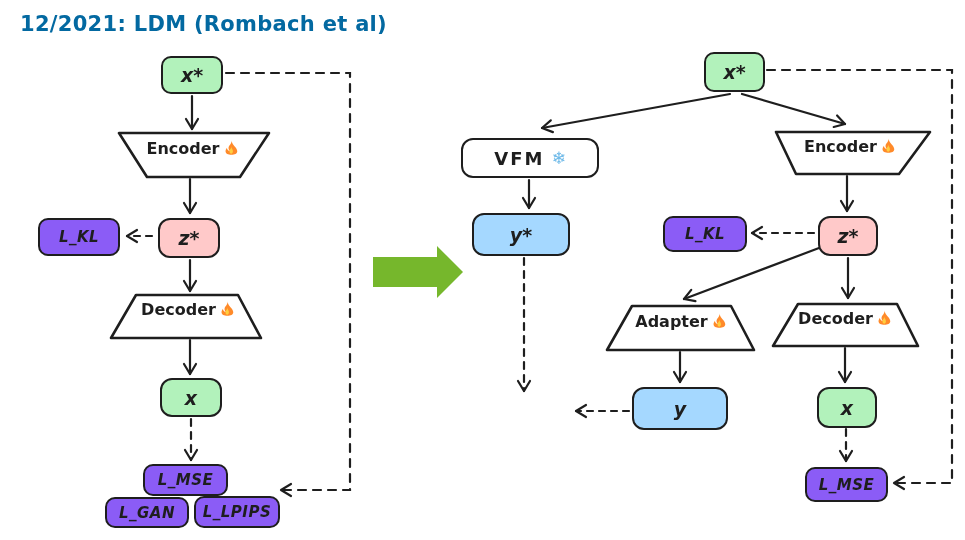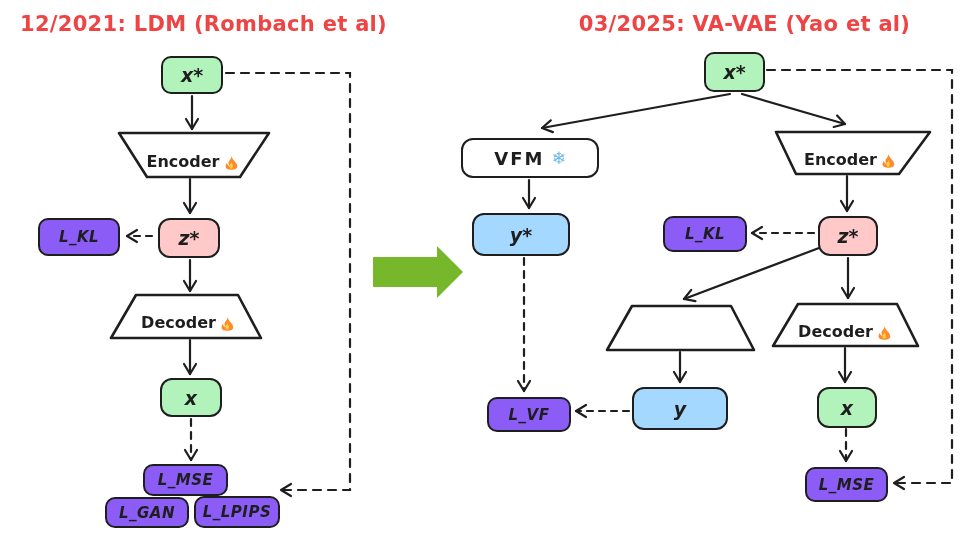--- a/index.html
+++ b/index.html
@@ -2,37 +2,37 @@
 <html><head>
 <meta charset="utf-8">
 <style>
   html,body{margin:0;padding:0;background:#fff;}
   #canvas{
     position:relative;width:965px;height:540px;background:#ffffff;overflow:hidden;
     font-family:"DejaVu Sans", sans-serif;color:#1e1e1e;
   }
   .title{
     position:absolute;font-size:21px;font-weight:700;letter-spacing:.3px;
-    text-align:center;white-space:nowrap;color:#ef4444;
+    text-align:center;white-space:nowrap;color:#0369a1;
   }
   svg.layer{position:absolute;left:0;top:0;}
   .node{
     position:absolute;display:flex;align-items:center;justify-content:center;
     border:2.4px solid #1e1e1e;box-sizing:border-box;background:#fff;
   }
   .r10{border-radius:10px}.r12{border-radius:12px}
   .green{background:#b2f2bb}
   .pink{background:#ffc9c9}
   .yellow{background:#8b5cf6}
   .blue{background:#a5d8ff}
   .white{background:#ffffff}
   .math{font-size:19px;font-weight:700;font-style:italic;}
   .loss{font-size:15px;font-weight:600;font-style:italic;letter-spacing:.5px;}
   .trap-label{
-    position:absolute;display:flex;align-items:flex-end;justify-content:center;gap:3px;
+    position:absolute;display:flex;align-items:flex-start;justify-content:center;gap:3px;
     font-size:16px;font-weight:600;white-space:nowrap;
   }
   .vfm-label{font-size:18px;font-weight:700;letter-spacing:2px;display:flex;gap:7px;}
   .snow{color:#6db9e8;font-size:17px;font-style:normal;letter-spacing:0;}
   .flame{display:inline-block;flex:0 0 auto;}
 </style>
 </head>
 <body>
 
 <div id="canvas">
@@ -78,21 +78,20 @@
       <path d="M848,258 L848,298" marker-end="url(#ah)"></path>
       <path d="M680,352 L680,382" marker-end="url(#ah)"></path>
       <path d="M629,411 L576,411" stroke-dasharray="6 6" marker-end="url(#ah)"></path>
       <path d="M845,348 L845,382" marker-end="url(#ah)"></path>
       <path d="M846,429 L846,461" stroke-dasharray="7 6" marker-end="url(#ah)"></path>
       <path d="M767,70 L952,70 L952,483 L894,483" stroke-dasharray="8 7" marker-end="url(#ah)"></path>
     </g>
   </svg>
 
   <div class="title" style="left:20px;top:12px;width:335px;">12/2021: LDM (Rombach et al)</div>
-  <div class="title" style="left:572px;top:12px;width:345px;">03/2025: VA-VAE (Yao et al)</div>
 
   <div class="node green r10" style="left:161px;top:56px;width:62px;height:38px;">
     <span class="math">x*</span>
   </div>
 
   <div class="trap-label" style="left:125px;top:139px;width:135px;height:32px;">
     <span>Encoder</span>
     <svg class="flame" width="16" height="17" viewBox="0 0 24 24">
       <path fill="#ff8a2a" d="M12.6 1.5c1.2 4.8-4.3 7-4.3 11.4 0 2.1 1 3.6 2.2 4.5-2.6-.7-4.5-2.6-4.6-5.2-1.3 1.8-2.1 3.7-2.1 5.4 0 3.4 3.9 5.4 8.8 5.4s8.8-2 8.8-5.4c0-5.6-7.2-8-8.8-16.1z"></path>
       <path fill="#ffcf3f" d="M12.3 10.5c.6 3.4-2.6 4.4-2.6 7.2 0 2.2 1.2 3.6 2.6 3.6s2.6-1.4 2.6-3.6c0-2.8-2-3.8-2.6-7.2z"></path>
@@ -155,32 +154,36 @@
   </div>
 
   <div class="node yellow r10" style="left:663px;top:216px;width:84px;height:36px;">
     <span class="loss">L_KL</span>
   </div>
 
   <div class="node pink r12" style="left:818px;top:216px;width:60px;height:40px;">
     <span class="math">z*</span>
   </div>
 
+  <div class="trap-label" style="left:612px;top:312px;width:138px;height:32px;">
+    <span>Adapter</span>
+    <svg class="flame" width="16" height="17" viewBox="0 0 24 24">
+      <path fill="#ff8a2a" d="M12.6 1.5c1.2 4.8-4.3 7-4.3 11.4 0 2.1 1 3.6 2.2 4.5-2.6-.7-4.5-2.6-4.6-5.2-1.3 1.8-2.1 3.7-2.1 5.4 0 3.4 3.9 5.4 8.8 5.4s8.8-2 8.8-5.4c0-5.6-7.2-8-8.8-16.1z"></path>
+      <path fill="#ffcf3f" d="M12.3 10.5c.6 3.4-2.6 4.4-2.6 7.2 0 2.2 1.2 3.6 2.6 3.6s2.6-1.4 2.6-3.6c0-2.8-2-3.8-2.6-7.2z"></path>
+    </svg>
+  </div>
 
   <div class="trap-label" style="left:777px;top:309px;width:136px;height:32px;">
     <span>Decoder</span>
     <svg class="flame" width="16" height="17" viewBox="0 0 24 24">
       <path fill="#ff8a2a" d="M12.6 1.5c1.2 4.8-4.3 7-4.3 11.4 0 2.1 1 3.6 2.2 4.5-2.6-.7-4.5-2.6-4.6-5.2-1.3 1.8-2.1 3.7-2.1 5.4 0 3.4 3.9 5.4 8.8 5.4s8.8-2 8.8-5.4c0-5.6-7.2-8-8.8-16.1z"></path>
       <path fill="#ffcf3f" d="M12.3 10.5c.6 3.4-2.6 4.4-2.6 7.2 0 2.2 1.2 3.6 2.6 3.6s2.6-1.4 2.6-3.6c0-2.8-2-3.8-2.6-7.2z"></path>
     </svg>
   </div>
 
-  <div class="node yellow r10" style="left:487px;top:397px;width:84px;height:35px;">
-    <span class="loss">L_VF</span>
-  </div>
 
   <div class="node blue r12" style="left:632px;top:387px;width:96px;height:43px;">
     <span class="math">y</span>
   </div>
 
   <div class="node green r12" style="left:817px;top:387px;width:60px;height:41px;">
     <span class="math">x</span>
   </div>
 
   <div class="node yellow r10" style="left:805px;top:467px;width:83px;height:35px;">

